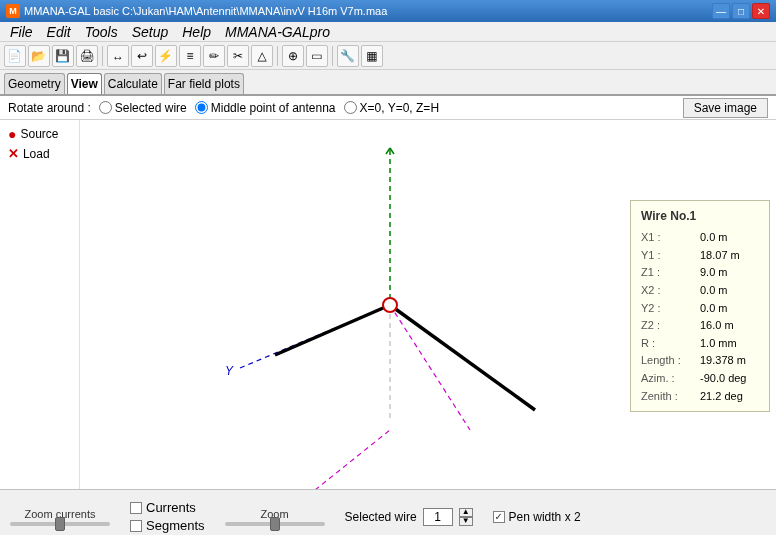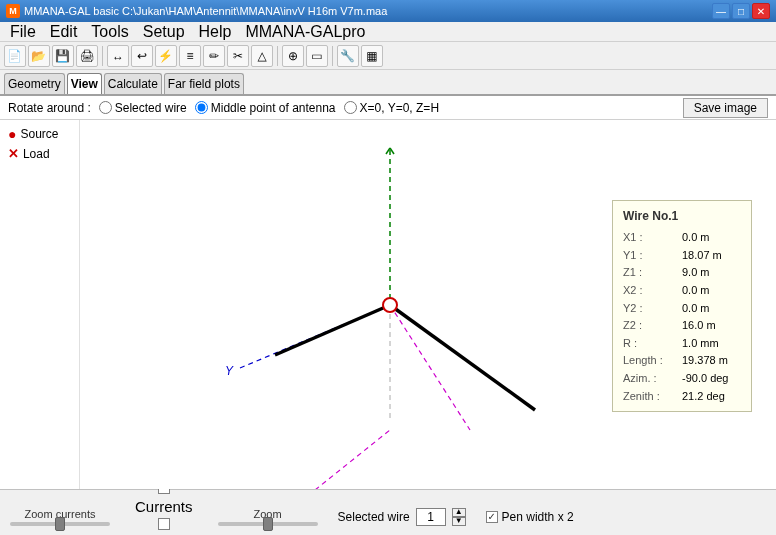--- a/index.html
+++ b/index.html
@@ -33,21 +33,22 @@
       height: 20px;
       display: flex;
       align-items: center;
       padding: 0 4px;
       gap: 2px;
       border-bottom: 1px solid #d0d0d0;
     }
     .menu-item {
       padding: 14px 6px;
       cursor: pointer;
-      font-size: 16px;
+      font-size: 14px;
+      font-style: italic;
     }
 
     
     #toolbar {
       background: #f0f0f0;
       height: 28px;
       display: flex;
       align-items: center;
       padding: 2px 4px;
       gap: 2px;
@@ -133,21 +134,21 @@
     #canvas-area {
       flex: 1;
       position: relative;
       background: white;
       overflow: hidden;
     }
 
     
     #wire-info {
       position: absolute;
-      right: 24px;
+      right: 6px;
       top: 80px;
       background: #fffff0;
       border: 1px solid #c0c0a0;
       padding: 6px 10px;
       font-size: 11px;
       line-height: 1.6;
       color: #333;
       min-width: 140px;
     }
     .wire-info-title { font-weight: bold; margin-bottom: 3px; font-size: 12px; }
@@ -169,21 +170,21 @@
     .bottom-label { font-size: 11px; color: #333; }
     .slider-track {
       width: 100px; height: 4px; background: #c0c0c0;
       border-radius: 2px; position: relative;
     }
     .slider-thumb {
       width: 10px; height: 14px; background: #808080;
       position: absolute; top: -5px; left: 45%;
       border: 1px solid #606060; border-radius: 2px; cursor: pointer;
     }
-    .checkbox-row { display: flex; align-items: center; gap: 4px; font-size: 15px; flex-direction: column; }
+    .checkbox-row { display: flex; align-items: center; gap: 4px; font-size: 13px; }
     .cb { width: 12px; height: 12px; border: 1px solid #808080; background: white; display: flex; align-items: center; justify-content: center; }
     .cb.checked { background: white; }
     .cb-check { color: #333; font-size: 10px; }
 
     .selected-wire-section { display: flex; align-items: center; gap: 6px; font-size: 12px; }
     .wire-number-input {
       width: 30px; height: 18px; text-align: center; border: 1px solid #808080;
       font-size: 12px; background: white;
     }
     .spin-btns { display: flex; flex-direction: column; }

